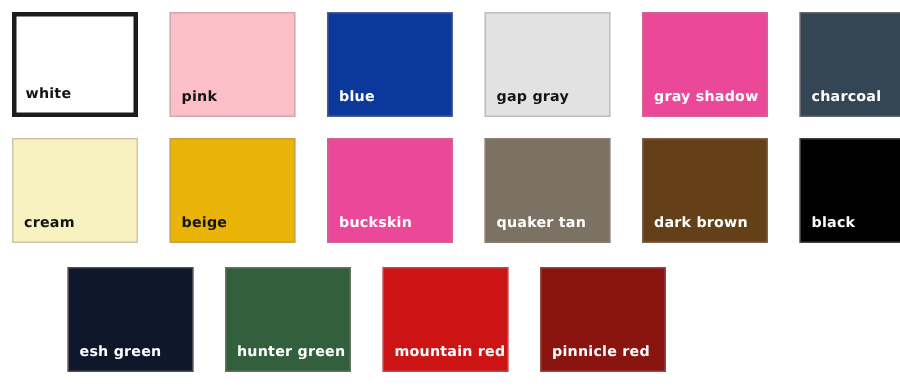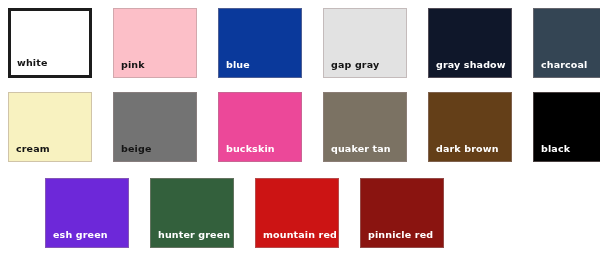--- a/index.html
+++ b/index.html
@@ -79,49 +79,49 @@
       </div>
       <div class="swatch hairline" style="background: rgb(252, 191, 200);">
         <span class="swatch-label label-dark" style="color: rgb(20, 20, 20);">pink</span>
       </div>
       <div class="swatch hairline" style="background: rgb(10, 57, 155);">
         <span class="swatch-label label-light" style="color: rgb(255, 255, 255);">blue</span>
       </div>
       <div class="swatch hairline" style="background: rgb(226, 226, 226);">
         <span class="swatch-label label-dark" style="color: rgb(20, 20, 20);">gap gray</span>
       </div>
-      <div class="swatch hairline" style="background: #0f172a; text-decoration: underline;">
+      <div class="swatch hairline" style="background: #ec4899; text-decoration: underline;">
         <span class="swatch-label label-light" style="color: rgb(255, 255, 255);">gray shadow</span>
       </div>
       <div class="swatch hairline" style="background: rgb(52, 69, 84);">
         <span class="swatch-label label-light" style="color: rgb(255, 255, 255);">charcoal</span>
       </div>
     </div>
   <div class="swatch-row" id="swatch-row-2">
       <div class="swatch hairline" style="background: rgb(248, 242, 192);">
         <span class="swatch-label label-dark" style="color: rgb(20, 20, 20);">cream</span>
       </div>
-      <div class="swatch hairline" style="background: #737373;">
+      <div class="swatch hairline" style="background: #eab308;">
         <span class="swatch-label label-dark" style="color: rgb(20, 20, 20);">beige</span>
       </div>
       <div class="swatch hairline" style="background: #ec4899;">
         <span class="swatch-label label-light" style="color: rgb(255, 255, 255);">buckskin</span>
       </div>
       <div class="swatch hairline" style="background: rgb(123, 114, 99);">
         <span class="swatch-label label-light" style="color: rgb(255, 255, 255);">quaker tan</span>
       </div>
       <div class="swatch hairline" style="background: rgb(100, 63, 24);">
         <span class="swatch-label label-light" style="color: rgb(255, 255, 255); margin-top: 44px;">dark brown</span>
       </div>
       <div class="swatch hairline" style="background: rgb(0, 0, 0);">
         <span class="swatch-label label-light" style="color: rgb(255, 255, 255);">black</span>
       </div>
     </div>
   <div class="swatch-row" id="swatch-row-3">
-      <div class="swatch hairline" style="background: #6d28d9; padding-left: 12px;">
+      <div class="swatch hairline" style="background: #0f172a; padding-left: 12px;">
         <span class="swatch-label label-light" style="color: rgb(255, 255, 255);">esh green</span>
       </div>
       <div class="swatch hairline" style="background: rgb(51, 96, 60);">
         <span class="swatch-label label-light" style="color: rgb(255, 255, 255);">hunter green</span>
       </div>
       <div class="swatch hairline" style="background: rgb(204, 20, 20);">
         <span class="swatch-label label-light" style="color: rgb(255, 255, 255);">mountain red</span>
       </div>
       <div class="swatch hairline" style="background: rgb(138, 20, 16);">
         <span class="swatch-label label-light" style="color: rgb(255, 255, 255);">pinnicle red</span>

